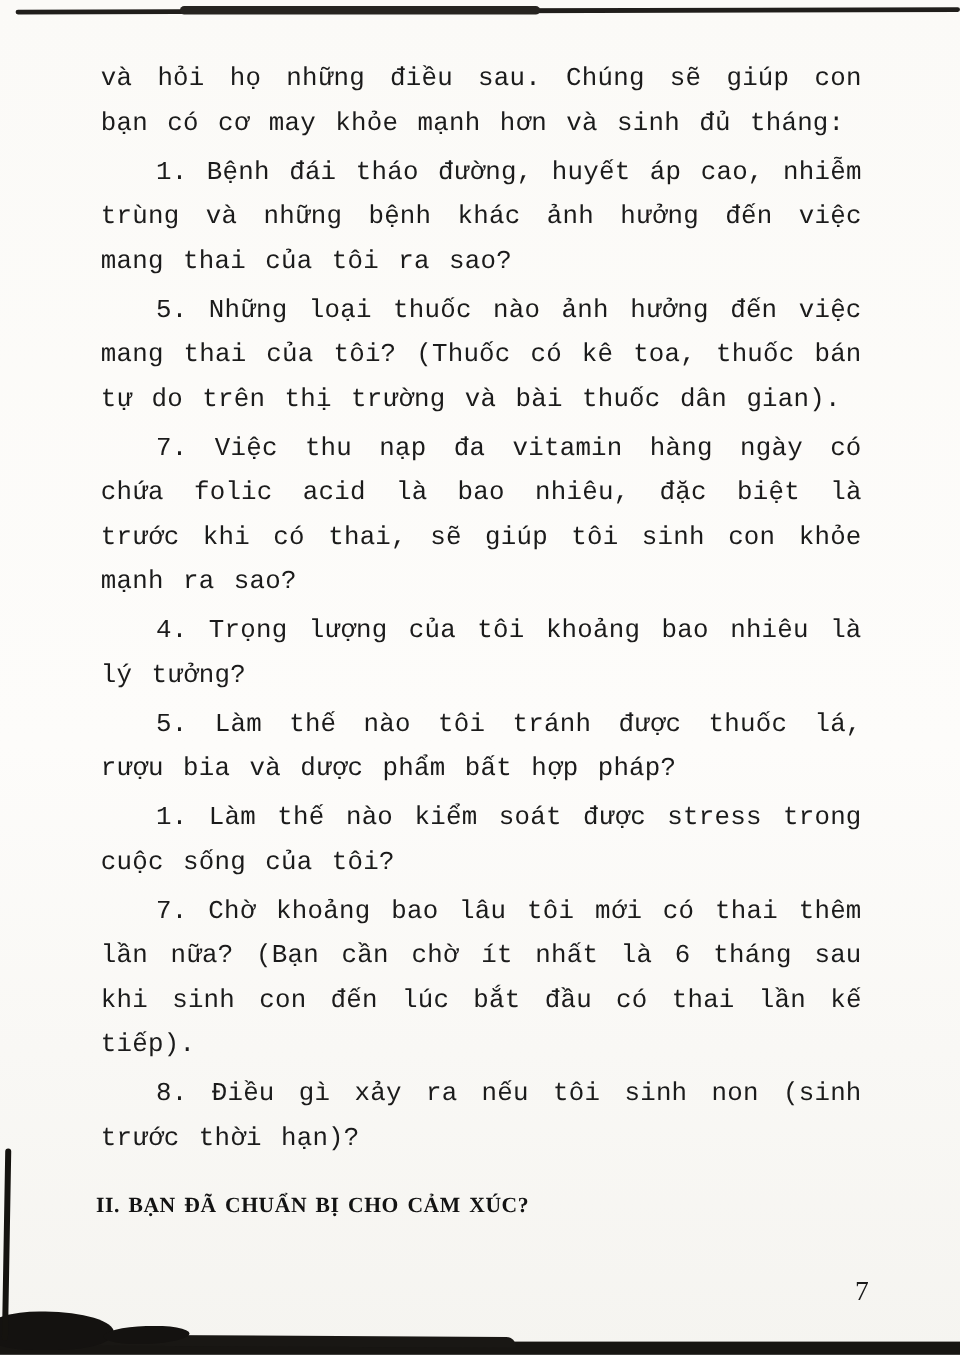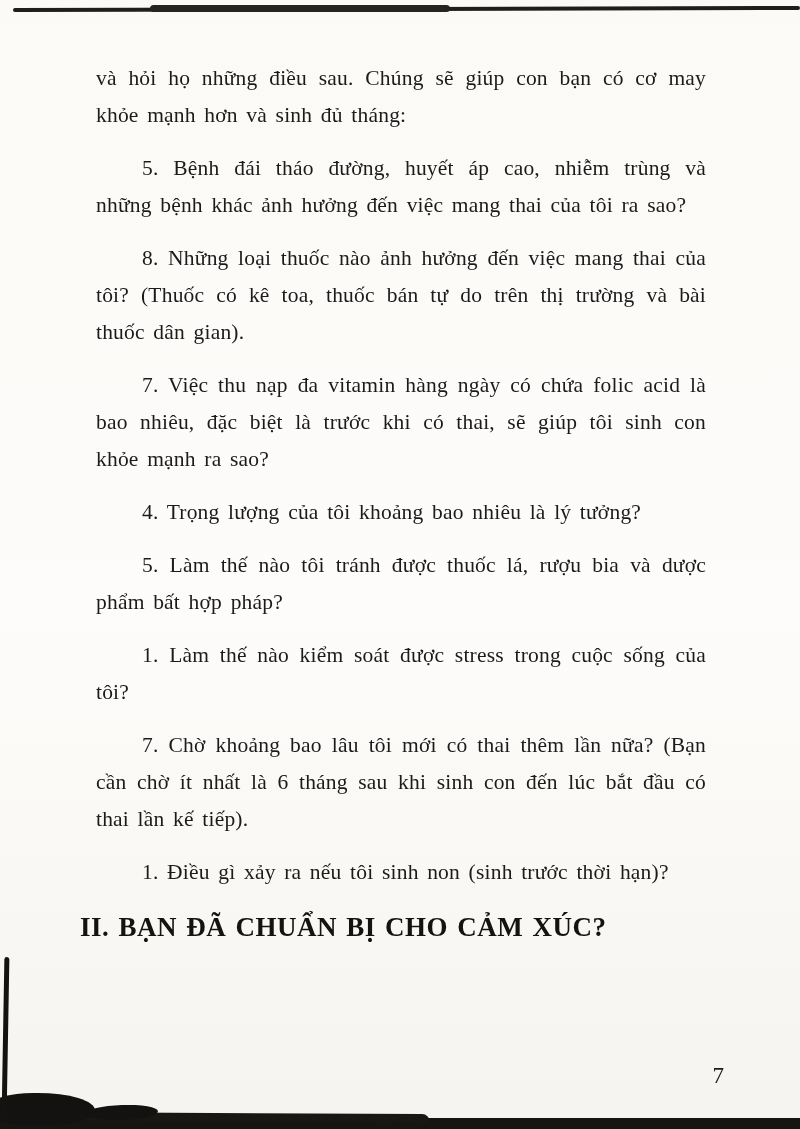--- a/index.html
+++ b/index.html
@@ -25,27 +25,28 @@
     right: 78px;
     top: 44px;
     color: #1b1b1b;
     font-size: 21.5px;
     line-height: 37px;
     text-align: justify;
     word-spacing: 3px;
     letter-spacing: 0.2px;
   }
   .content p {
-    margin: 16px;
+    margin: 4px;
+    font-family: Liberation Mono, monospace;
   }
   .indent {
     text-indent: 46px;
   }
   .section-heading {
-    font-size: 27px;
+    font-size: 18px;
     font-weight: bold;
     letter-spacing: 0.5px;
     word-spacing: 2px;
     margin: 18px 0 13px 0;
     color: #131313;
     text-align: left;
   }
   .page-number {
     position: absolute;
     right: 76px;
@@ -124,28 +125,28 @@
 </head>
 <body>
 
 <div class="page">
 
   <div class="edge-top"></div>
   <div class="edge-top-thick"></div>
 
   <div class="content">
     <p>và hỏi họ những điều sau. Chúng sẽ giúp con bạn có cơ may khỏe mạnh hơn và sinh đủ tháng:</p>
-    <p class="indent">5. Bệnh đái tháo đường, huyết áp cao, nhiễm trùng và những bệnh khác ảnh hưởng đến việc mang thai của tôi ra sao?</p>
-    <p class="indent">8. Những loại thuốc nào ảnh hưởng đến việc mang thai của tôi? (Thuốc có kê toa, thuốc bán tự do trên thị trường và bài thuốc dân gian).</p>
+    <p class="indent">1. Bệnh đái tháo đường, huyết áp cao, nhiễm trùng và những bệnh khác ảnh hưởng đến việc mang thai của tôi ra sao?</p>
+    <p class="indent">5. Những loại thuốc nào ảnh hưởng đến việc mang thai của tôi? (Thuốc có kê toa, thuốc bán tự do trên thị trường và bài thuốc dân gian).</p>
     <p class="indent">7. Việc thu nạp đa vitamin hàng ngày có chứa folic acid là bao nhiêu, đặc biệt là trước khi có thai, sẽ giúp tôi sinh con khỏe mạnh ra sao?</p>
     <p class="indent">4. Trọng lượng của tôi khoảng bao nhiêu là lý tưởng?</p>
     <p class="indent">5. Làm thế nào tôi tránh được thuốc lá, rượu bia và dược phẩm bất hợp pháp?</p>
     <p class="indent">1. Làm thế nào kiểm soát được stress trong cuộc sống của tôi?</p>
     <p class="indent">7. Chờ khoảng bao lâu tôi mới có thai thêm lần nữa? (Bạn cần chờ ít nhất là 6 tháng sau khi sinh con đến lúc bắt đầu có thai lần kế tiếp).</p>
-    <p class="indent">1. Điều gì xảy ra nếu tôi sinh non (sinh trước thời hạn)?</p>
+    <p class="indent">8. Điều gì xảy ra nếu tôi sinh non (sinh trước thời hạn)?</p>
     <h2 class="section-heading">II. BẠN ĐÃ CHUẨN BỊ CHO CẢM XÚC?</h2>
   </div>
 
   <div class="page-number">7</div>
 
   <div class="edge-bottom"></div>
   <div class="edge-bottom-wave"></div>
   <div class="blob-1"></div>
   <div class="blob-2"></div>
   <div class="edge-left"></div>

